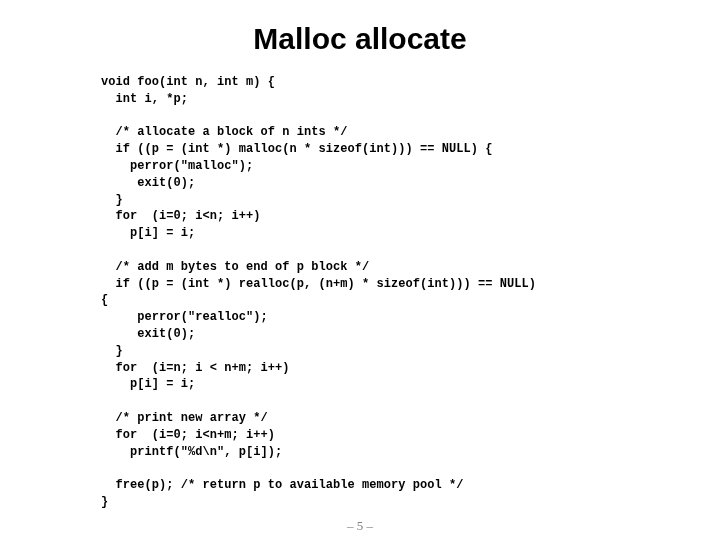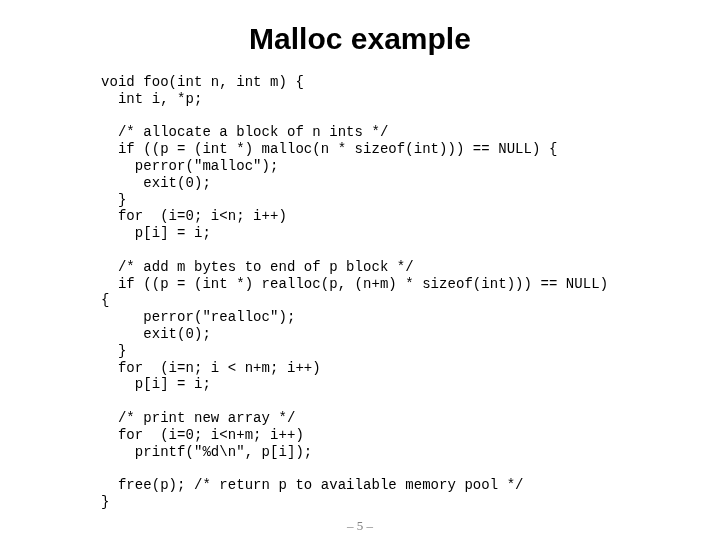--- a/index.html
+++ b/index.html
@@ -35,22 +35,22 @@
     letter-spacing: 0px;
     line-height: 38px;
     white-space: pre;
   }
   .code-block {
     position: absolute;
     top: 74px;
     left: 101px;
     width: 600px;
     font-family: "Liberation Mono", "DejaVu Sans Mono", monospace;
-    font-size: 14px;
-    font-weight: normal;
+    font-size: 12px;
+    font-weight: bold;
     color: #000000;
     line-height: 16.8px;
     white-space: pre;
     letter-spacing: 0.05px;
   }
   .code-line {
     white-space: pre;
     min-height: 16.8px;
     font-family: "Liberation Mono", "DejaVu Sans Mono", monospace;
   }
@@ -68,19 +68,19 @@
     color: #808080;
     white-space: pre;
     line-height: 16px;
   }
 </style>
 </head>
 <body>
 
 <div class="slide">
 
-  <div class="slide-title">Malloc example</div>
+  <div class="slide-title">Malloc allocate</div>
 
   <div class="code-block"><div class="code-line">void foo(int n, int m) {</div><div class="code-line">  int i, *p;</div><div class="code-line blank">&nbsp;</div><div class="code-line">  /* allocate a block of n ints */</div><div class="code-line">  if ((p = (int *) malloc(n * sizeof(int))) == NULL) {</div><div class="code-line">    perror("malloc");</div><div class="code-line">     exit(0);</div><div class="code-line">  }</div><div class="code-line">  for  (i=0; i&lt;n; i++)</div><div class="code-line">    p[i] = i;</div><div class="code-line blank">&nbsp;</div><div class="code-line">  /* add m bytes to end of p block */</div><div class="code-line">  if ((p = (int *) realloc(p, (n+m) * sizeof(int))) == NULL)</div><div class="code-line">{</div><div class="code-line">     perror("realloc");</div><div class="code-line">     exit(0);</div><div class="code-line">  }</div><div class="code-line">  for  (i=n; i &lt; n+m; i++)</div><div class="code-line">    p[i] = i;</div><div class="code-line blank">&nbsp;</div><div class="code-line">  /* print new array */</div><div class="code-line">  for  (i=0; i&lt;n+m; i++)</div><div class="code-line">    printf("%d\n", p[i]);</div><div class="code-line blank">&nbsp;</div><div class="code-line">  free(p); /* return p to available memory pool */</div><div class="code-line">}</div></div>
 
   <div class="page-footer">– 5 –</div>
 
 </div>
 
 </body></html>

